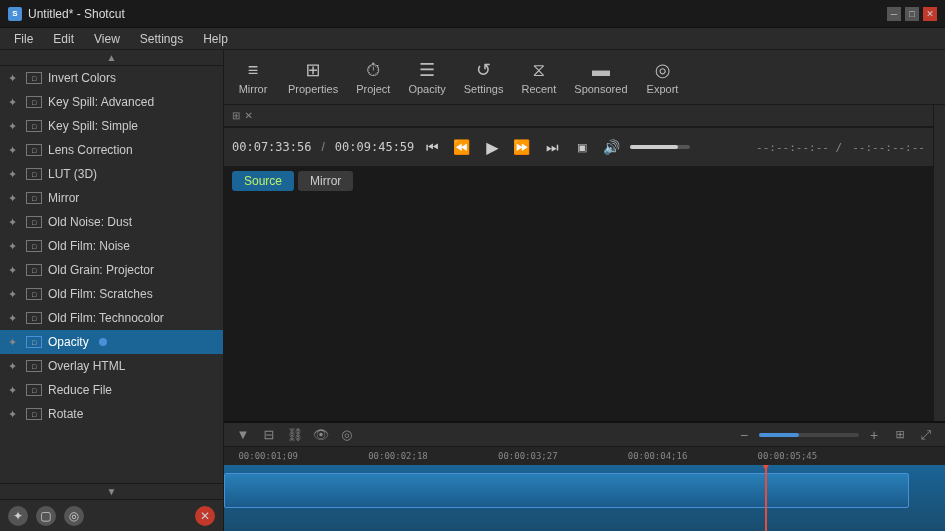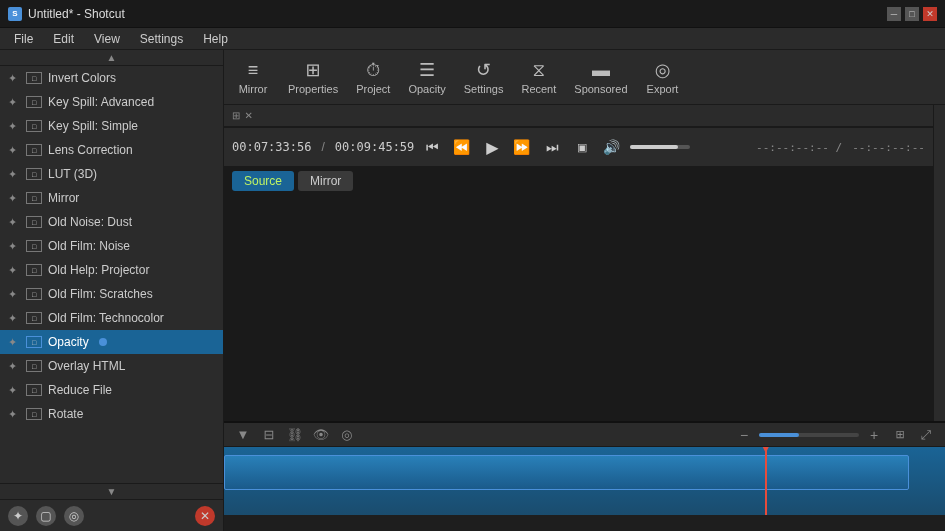--- a/index.html
+++ b/index.html
@@ -502,21 +502,21 @@
 
       <div class="filter-item">
         <span class="star-icon">✦</span>
         <div class="filter-icon">□</div>
         <span class="filter-label">Old Film: Noise</span>
       </div>
 
       <div class="filter-item">
         <span class="star-icon">✦</span>
         <div class="filter-icon">□</div>
-        <span class="filter-label">Old Help: Projector</span>
+        <span class="filter-label">Old Grain: Projector</span>
       </div>
 
       <div class="filter-item">
         <span class="star-icon">✦</span>
         <div class="filter-icon">□</div>
         <span class="filter-label">Old Film: Scratches</span>
       </div>
 
       <div class="filter-item">
         <span class="star-icon">✦</span>
@@ -662,20 +662,27 @@
           <button class="tl-btn" style="font-size:14px;">−</button>
           <div class="zoom-slider">
             <div class="zoom-fill"></div>
           </div>
           <button class="tl-btn" style="font-size:14px;">+</button>
           <button class="tl-btn" style="font-size:11px;">⊞</button>
           <button class="tl-btn">⤢</button>
         </div>
       </div>
 
+      <div id="timeline-ruler-bar" style="height:18px;background:#252525;position:relative;">
+        <span class="tl-time-mark" style="left:2%;">00:00:01;09</span>
+        <span class="tl-time-mark" style="left:20%;">00:00:02;18</span>
+        <span class="tl-time-mark" style="left:38%;">00:00:03;27</span>
+        <span class="tl-time-mark" style="left:56%;">00:00:04;16</span>
+        <span class="tl-time-mark" style="left:74%;">00:00:05;45</span>
+      </div>
 
       <div id="timeline-tracks">
 
         <div class="track-segment" style="left:0;width:95%;top:8px;height:35px;background:linear-gradient(180deg,#2980b9 0%,#1a5a8a 100%);border:1px solid #4a90d9;">
         </div>
 
         <div class="tl-playhead" style="left:75%;"></div>
       </div>
     </div>
 

